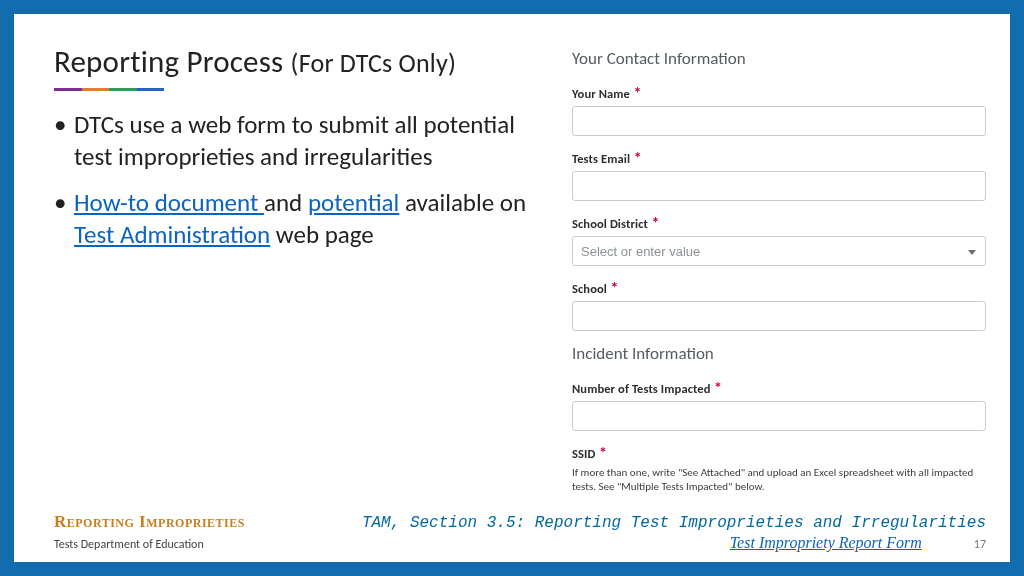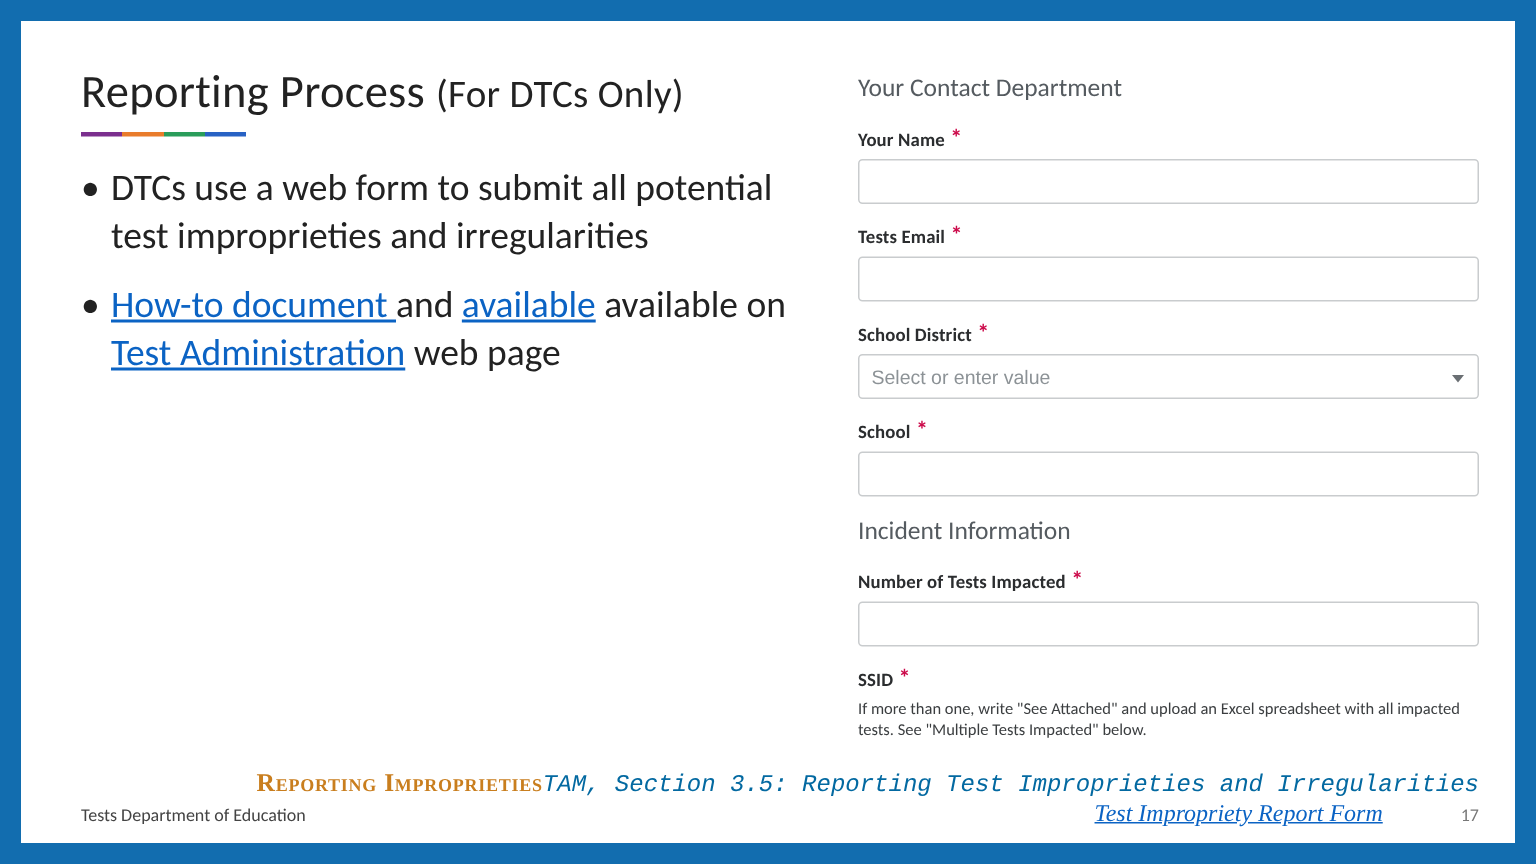--- a/index.html
+++ b/index.html
@@ -45,21 +45,21 @@
   .sel .caret {
     position: absolute; right: 10px; top: 50%; transform: translateY(-20%);
     width: 0; height: 0; border-left: 4px solid transparent; border-right: 4px solid transparent;
     border-top: 5px solid #6a6f73;
   }
   .help { font-size: 11px; color: #3b3e40; line-height: 1.3; margin-top: 4px; }
   
   .footer {
     position: absolute; left: 40px; right: 24px; bottom: 10px;
   }
-  .ftop { display: flex; align-items: baseline; justify-content: flex-end; }
+  .ftop { display: flex; align-items: baseline; justify-content: space-between; }
   .rimp { font-family: Georgia, "Times New Roman", serif; font-variant: small-caps; letter-spacing: .5px; color: #c97e1e; font-size: 17px; font-weight:700;}
   .tam { font-family: Liberation Mono, monospace; font-style: italic; color: #0369a1; font-size: 16px; text-align: right; }
   .fbot { display: flex; align-items: baseline; justify-content: space-between; margin-top: 2px; }
   .ode { font-size: 12px; color: #444; }
   .formlink { font-family: Georgia, "Times New Roman", serif; font-style: italic; color: #0b63c4; text-decoration: underline; font-size: 16px; }
   .pg { color: #777; font-size: 12px; margin-left: 12px; }
   .right-end { display:flex; align-items:baseline;gap:40px; }
 </style>
 </head>
 <body>
@@ -71,27 +71,27 @@
       <h1 class="title">
         <span>Reporting Process </span><span class="sub">(For DTCs Only)</span>
       </h1>
       <div class="underline"></div>
 
       <ul class="bullets">
         <li>
           <span>DTCs use a web form to  submit all potential test improprieties and irregularities</span>
         </li>
         <li>
-          <span class="link">How-to document </span><span>and </span><span class="link">available</span><span> available on </span><span class="link">Test Administration</span><span> web page</span>
+          <span class="link">How-to document </span><span>and </span><span class="link">potential</span><span> available on </span><span class="link">Test Administration</span><span> web page</span>
         </li>
       </ul>
     </div>
 
     <div class="right">
-      <div class="section-head">Your Contact Department</div>
+      <div class="section-head">Your Contact Information</div>
 
       <div class="fld">
         <span class="lbl">Your Name</span>
         <span class="req">*</span>
         <input class="inp" type="text" style="">
       </div>
 
       <div class="fld">
         <span class="lbl">Tests Email</span>
         <span class="req">*</span>

